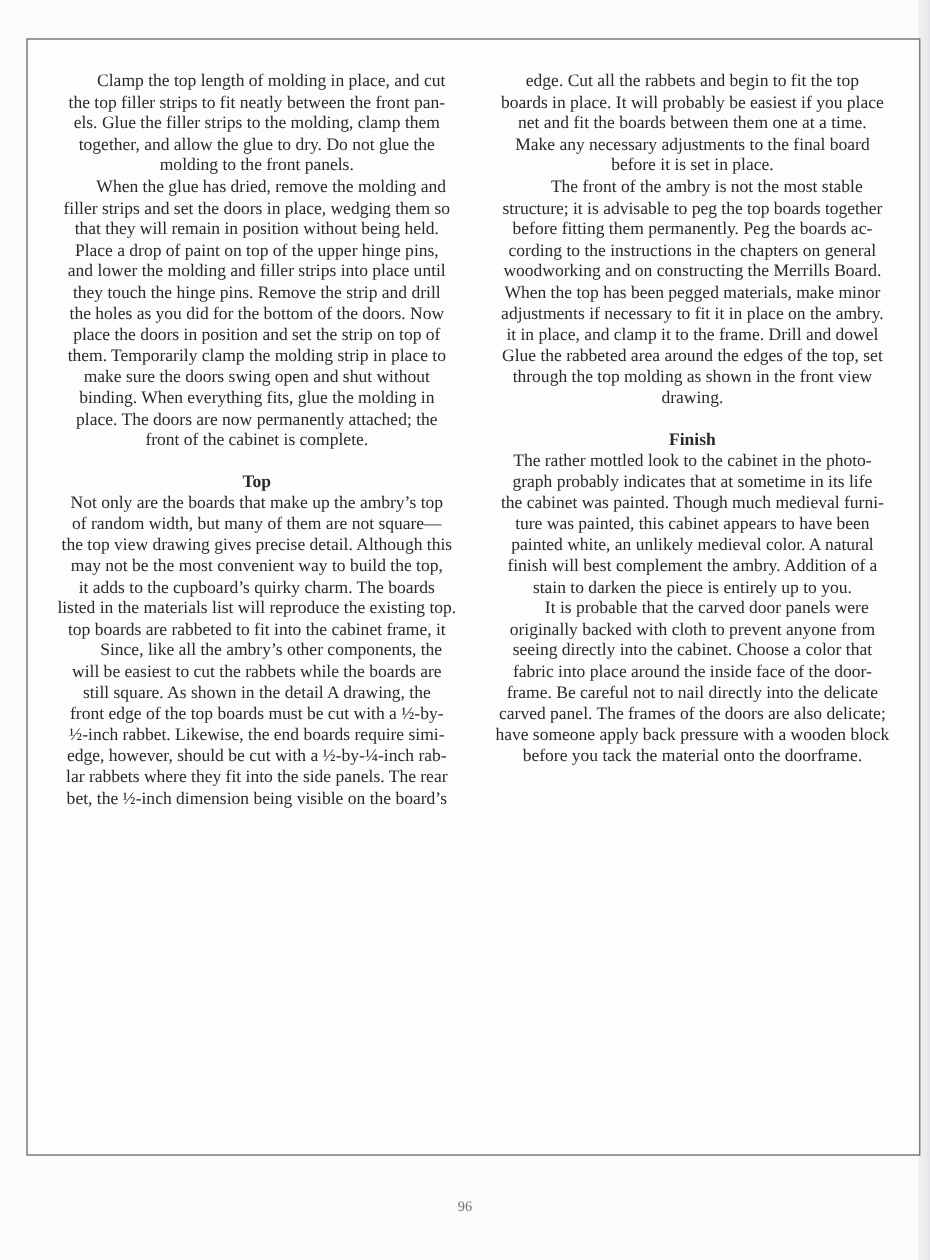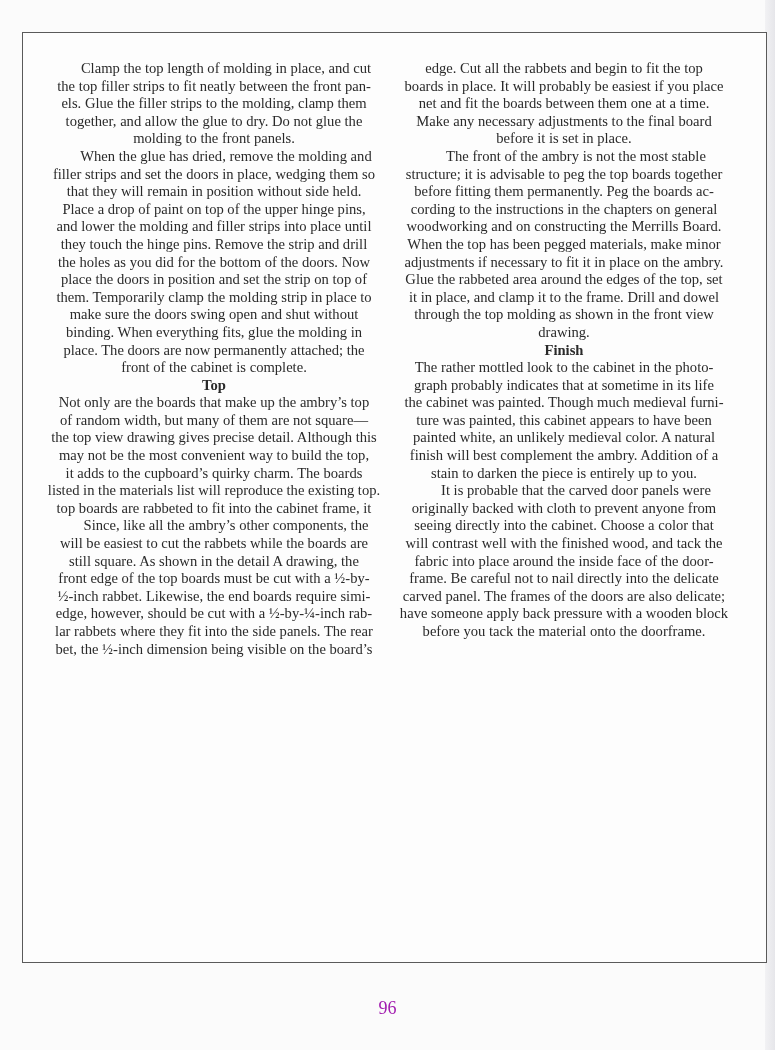--- a/index.html
+++ b/index.html
@@ -34,59 +34,60 @@
     background: #fdfdfd;
   }
   .column {
     position: absolute;
     top: 60px;
     font-size: 14.6px;
     line-height: 17.6px;
     text-align: center;
   }
   .col-left { left: 46px; width: 336px; }
-  .col-right { left: 396px; width: 336px; }
+  .col-right { left: 409px; width: 336px; }
   .line {
     display: block;
     white-space: nowrap;
   }
   .indent { padding-left: 24px; }
   .heading {
     display: block;
     font-weight: bold;
+    margin-top: 17px;
   }
   .page-number {
     position: absolute;
     top: 998px;
     left: 0;
     width: 775px;
     text-align: center;
-    font-size: 18px;
-    color: #a21caf;
+    font-size: 12px;
+    color: #737373;
   }
 </style>
 </head>
 <body>
 
 <div class="page-edge"></div>
 
 <div class="frame"></div>
 
 <div class="column col-left">
   <div>
     <span class="line indent">Clamp the top length of molding in place, and cut</span>
     <span class="line">the top filler strips to fit neatly between the front pan-</span>
     <span class="line">els. Glue the filler strips to the molding, clamp them</span>
     <span class="line">together, and allow the glue to dry. Do not glue the</span>
     <span class="line">molding to the front panels.</span>
   </div>
   <div>
     <span class="line indent">When the glue has dried, remove the molding and</span>
     <span class="line">filler strips and set the doors in place, wedging them so</span>
-    <span class="line">that they will remain in position without side held.</span>
+    <span class="line">that they will remain in position without being held.</span>
     <span class="line">Place a drop of paint on top of the upper hinge pins,</span>
     <span class="line">and lower the molding and filler strips into place until</span>
     <span class="line">they touch the hinge pins. Remove the strip and drill</span>
     <span class="line">the holes as you did for the bottom of the doors. Now</span>
     <span class="line">place the doors in position and set the strip on top of</span>
     <span class="line">them. Temporarily clamp the molding strip in place to</span>
     <span class="line">make sure the doors swing open and shut without</span>
     <span class="line">binding. When everything fits, glue the molding in</span>
     <span class="line">place. The doors are now permanently attached; the</span>
     <span class="line">front of the cabinet is complete.</span>
@@ -122,40 +123,39 @@
     <span class="line">before it is set in place.</span>
   </div>
   <div>
     <span class="line indent">The front of the ambry is not the most stable</span>
     <span class="line">structure; it is advisable to peg the top boards together</span>
     <span class="line">before fitting them permanently. Peg the boards ac-</span>
     <span class="line">cording to the instructions in the chapters on general</span>
     <span class="line">woodworking and on constructing the Merrills Board.</span>
     <span class="line">When the top has been pegged materials, make minor</span>
     <span class="line">adjustments if necessary to fit it in place on the ambry.</span>
+    <span class="line">it in place, and clamp it to the frame. Drill and dowel</span>
     <span class="line">Glue the rabbeted area around the edges of the top, set</span>
-    <span class="line">it in place, and clamp it to the frame. Drill and dowel</span>
     <span class="line">through the top molding as shown in the front view</span>
     <span class="line">drawing.</span>
   </div>
   <span class="heading">Finish</span>
   <div>
     <span class="line">The rather mottled look to the cabinet in the photo-</span>
     <span class="line">graph probably indicates that at sometime in its life</span>
     <span class="line">the cabinet was painted. Though much medieval furni-</span>
     <span class="line">ture was painted, this cabinet appears to have been</span>
     <span class="line">painted white, an unlikely medieval color. A natural</span>
     <span class="line">finish will best complement the ambry. Addition of a</span>
     <span class="line">stain to darken the piece is entirely up to you.</span>
   </div>
   <div>
     <span class="line indent">It is probable that the carved door panels were</span>
     <span class="line">originally backed with cloth to prevent anyone from</span>
     <span class="line">seeing directly into the cabinet. Choose a color that</span>
-    <span class="line">will contrast well with the finished wood, and tack the</span>
     <span class="line">fabric into place around the inside face of the door-</span>
     <span class="line">frame. Be careful not to nail directly into the delicate</span>
     <span class="line">carved panel. The frames of the doors are also delicate;</span>
     <span class="line">have someone apply back pressure with a wooden block</span>
     <span class="line">before you tack the material onto the doorframe.</span>
   </div>
 </div>
 
 <div class="page-number">96</div>
 

